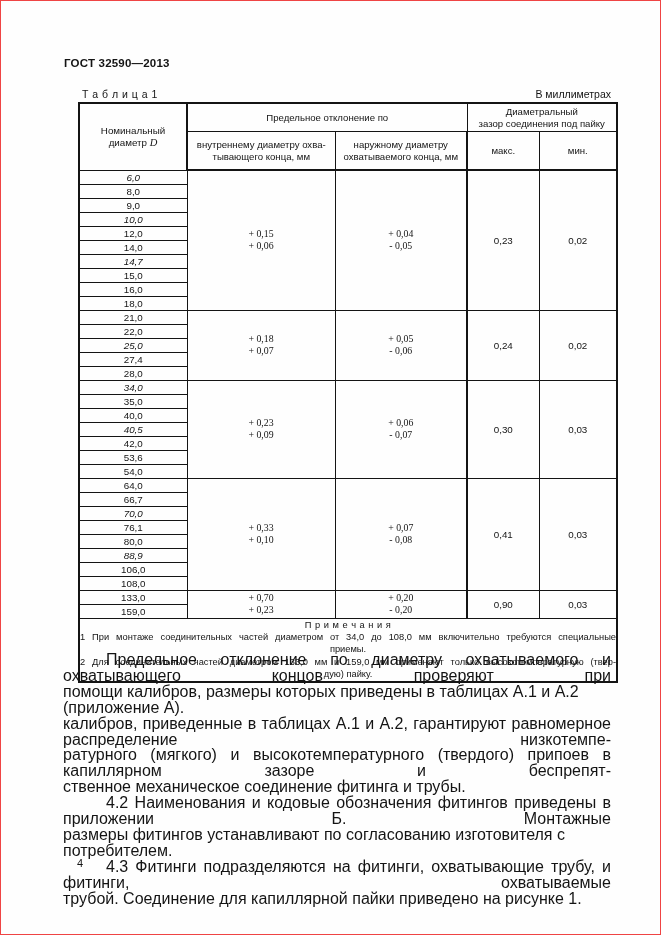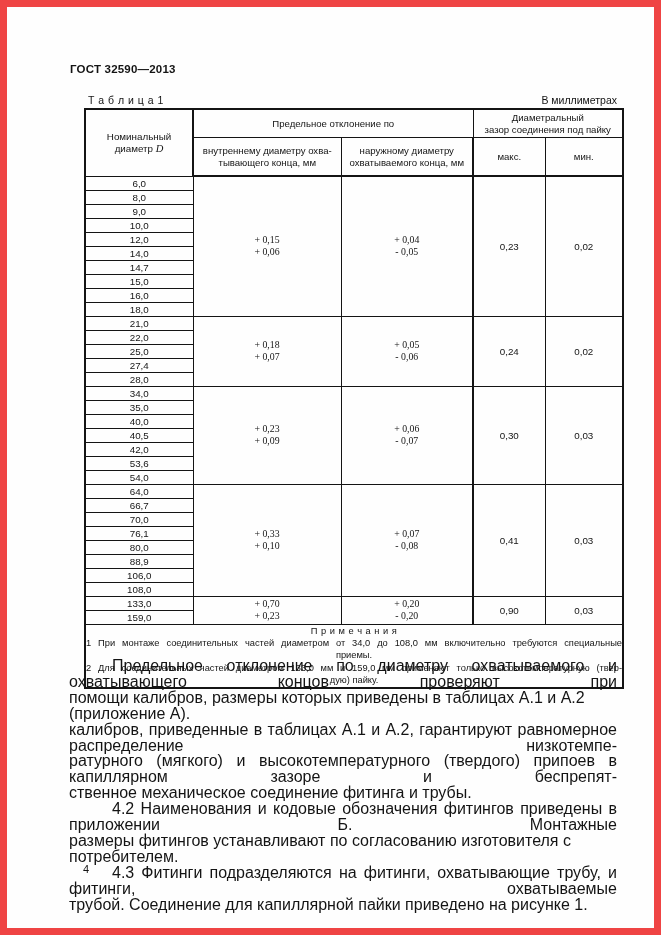--- a/index.html
+++ b/index.html
@@ -1,19 +1,19 @@
 <!DOCTYPE html>
 <html><head>
 <meta charset="utf-8">
 <style>
   html,body { margin:0; padding:0; background:#e8e8e8; }
   .page {
     position:relative; width:661px; height:935px; margin:0 auto;
     box-sizing:border-box; background:#fefefe;
-    border:7px solid #ef4444;
+    border:1px solid #ef4444;
     font-family:"Liberation Sans", sans-serif; color:#141414;
   }
   .gost-code { position:absolute; left:63px; top:56px; font-size:11.5px; font-weight:bold; letter-spacing:.2px; }
   .caption-row { position:absolute; left:63px; top:87px; width:547px; display:flex; justify-content:space-between; font-size:10.5px; }
   .tbl-caption { letter-spacing:.5px;margin-left:18px; }
   
   table.tol {
     position:absolute; left:77px; top:101px; width:538px;
     border-collapse:collapse; table-layout:fixed;
     border:2px solid #141414;
@@ -21,21 +21,21 @@
   table.tol th, table.tol td { border:1px solid #141414; padding:0; font-weight:normal; text-align:center; vertical-align:middle; }
   thead th { font-size:9.6px; line-height:11.6px; }
   thead tr.h1 th { height:27px; }
   thead tr.h2 th { height:37px; }
   thead tr.h2 th { border-bottom-width:2px; }
   .th-nominal { border-right-width:2px !important; font-size:9.8px; line-height:12px; }
   .th-outer, .c3 { border-right-width:2px !important; }
   td.dia { height:13px; font-size:9.8px; line-height:11px; border-right-width:2px; }
   td.tol-cell, td.val-cell { font-size:9.8px; }
   td.tol-cell div { line-height:12.5px;font-family:Liberation Serif, serif; }
-  td.tb { border-bottom-width:2px; }
+  td.tb { border-bottom-width:2px;font-style:italic; }
   td.gb { border-bottom-width:2px; }
   td.notes-cell {
     text-align:left; font-size:9.3px; line-height:12.4px;
     padding:1px 5px 3px 5px; height:58px; vertical-align:top;
   }
   .notes-title { letter-spacing:.5px;text-align:center; }
   .note-line.jl { text-align:justify; text-align-last:justify; }
   
   .bodytext { position:absolute; left:62px; top:651px; width:548px; font-size:16px; line-height:15.9px; }
   .line.first { text-indent:43px; }

